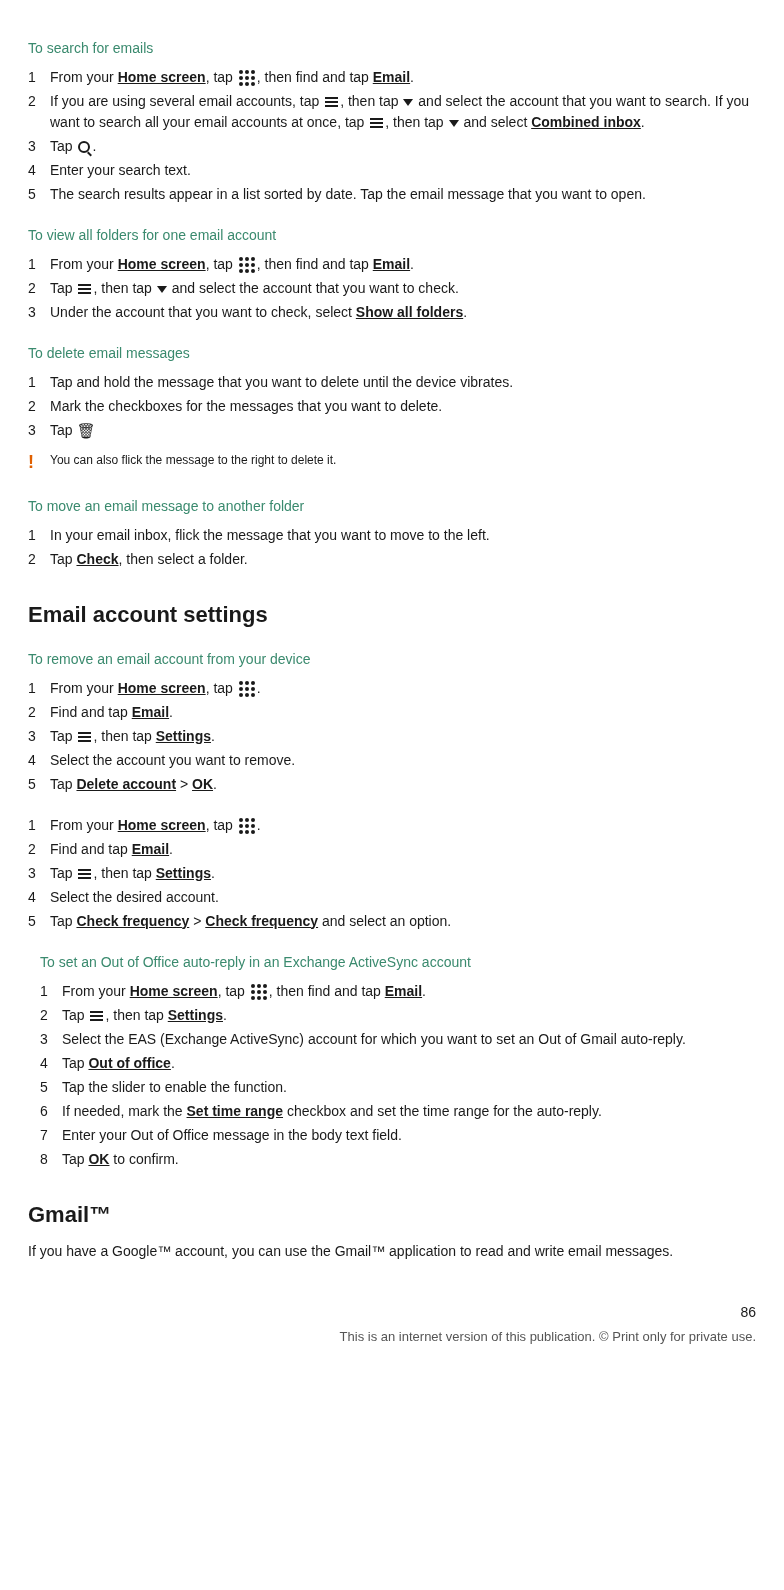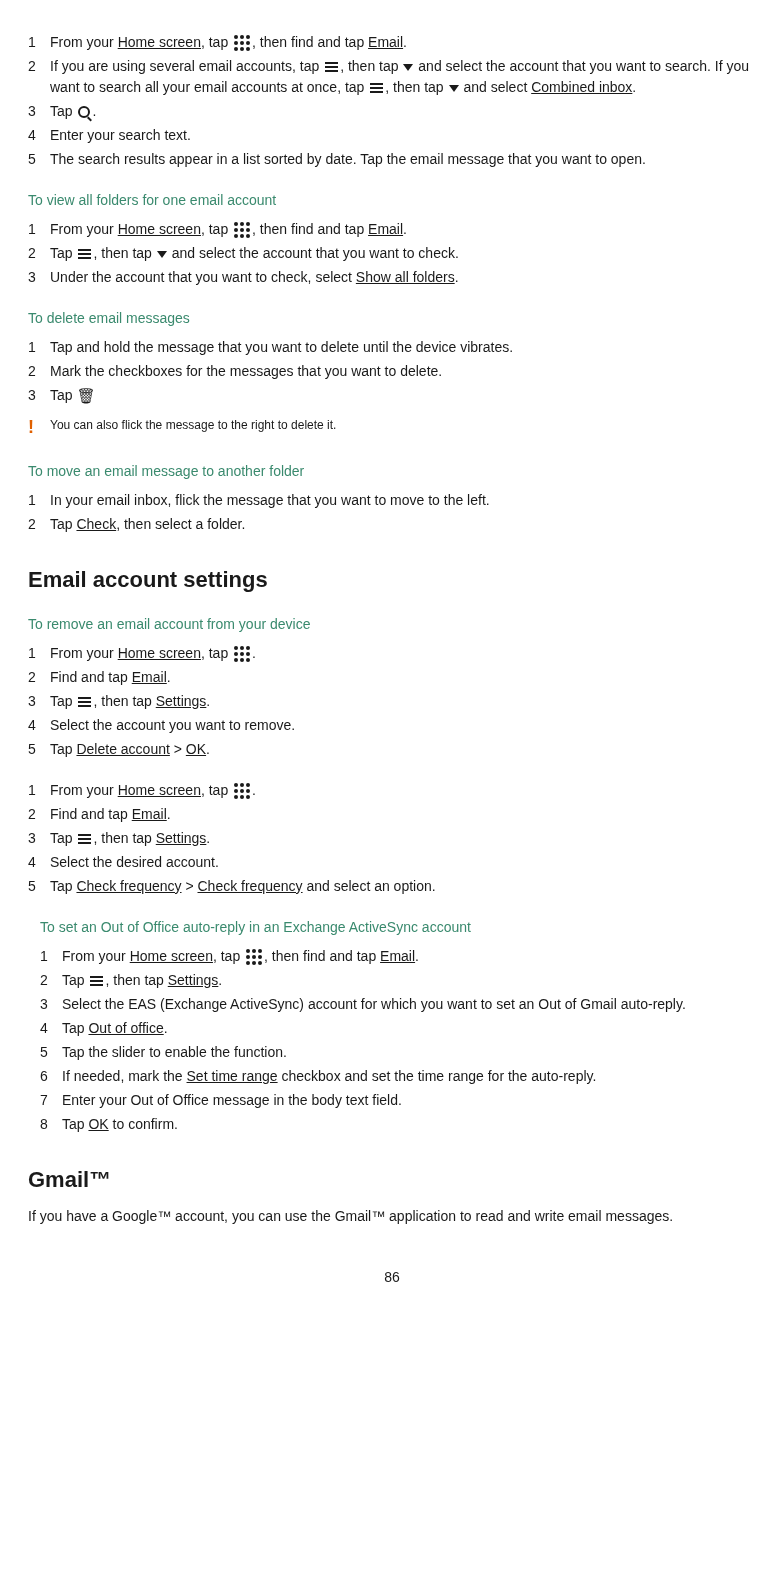--- a/index.html
+++ b/index.html
@@ -40,60 +40,61 @@
       min-width: 22px;
       font-size: 14px;
       color: #1a1a1a;
     }
     .list-content {
       flex: 1;
       font-size: 14px;
       line-height: 1.5;
     }
     .bold-underline {
-      font-weight: normal;
+      font-weight: bold;
       text-decoration: underline;
     }
     .tip-row {
       display: flex;
       align-items: flex-start;
       margin: 8px 0;
     }
     .tip-icon {
       min-width: 22px;
       color: #e06000;
       font-size: 18px;
       font-weight: bold;
       margin-top: -2px;
     }
     .tip-text {
       font-size: 12px;
       line-height: 1.5;
     }
     .page-footer {
-      text-align: center;
+      text-align: right;
       margin-top: 40px;
       font-size: 13px;
       color: #555;
     }
     .page-num {
       font-size: 14px;
       color: #1a1a1a;
       margin-bottom: 4px;
     }
     .section-divider {
       margin-top: 12px;
     }
   </style>
 </head>
 <body>
 
 <div>
 
   <div class="section-divider">
+    <div class="section-heading">To search for emails</div>
     <ol class="numbered-list">
       <li>
         <span class="list-num">1</span>
         <span class="list-content">From your <span class="bold-underline">Home screen</span>, tap <span style="display:inline-grid;grid-template-columns:repeat(3,4px);grid-template-rows:repeat(3,4px);gap:2px;vertical-align:middle;margin:0 2px;">
           <span style="width:4px;height:4px;background:#1a1a1a;border-radius:50%;display:block;"></span>
           <span style="width:4px;height:4px;background:#1a1a1a;border-radius:50%;display:block;"></span>
           <span style="width:4px;height:4px;background:#1a1a1a;border-radius:50%;display:block;"></span>
           <span style="width:4px;height:4px;background:#1a1a1a;border-radius:50%;display:block;"></span>
           <span style="width:4px;height:4px;background:#1a1a1a;border-radius:50%;display:block;"></span>
           <span style="width:4px;height:4px;background:#1a1a1a;border-radius:50%;display:block;"></span>
@@ -332,15 +333,16 @@
     </ol>
   </div>
 
   <div style="margin-top:28px;">
     <div class="section-heading-large">Gmail™</div>
     <p style="font-size:14px;line-height:1.5;">If you have a Google™ account, you can use the Gmail™ application to read and write email messages.</p>
   </div>
 
   <div class="page-footer">
     <div class="page-num">86</div>
+    <div>This is an internet version of this publication. © Print only for private use.</div>
   </div>
 
 </div>
 
 </body></html>

